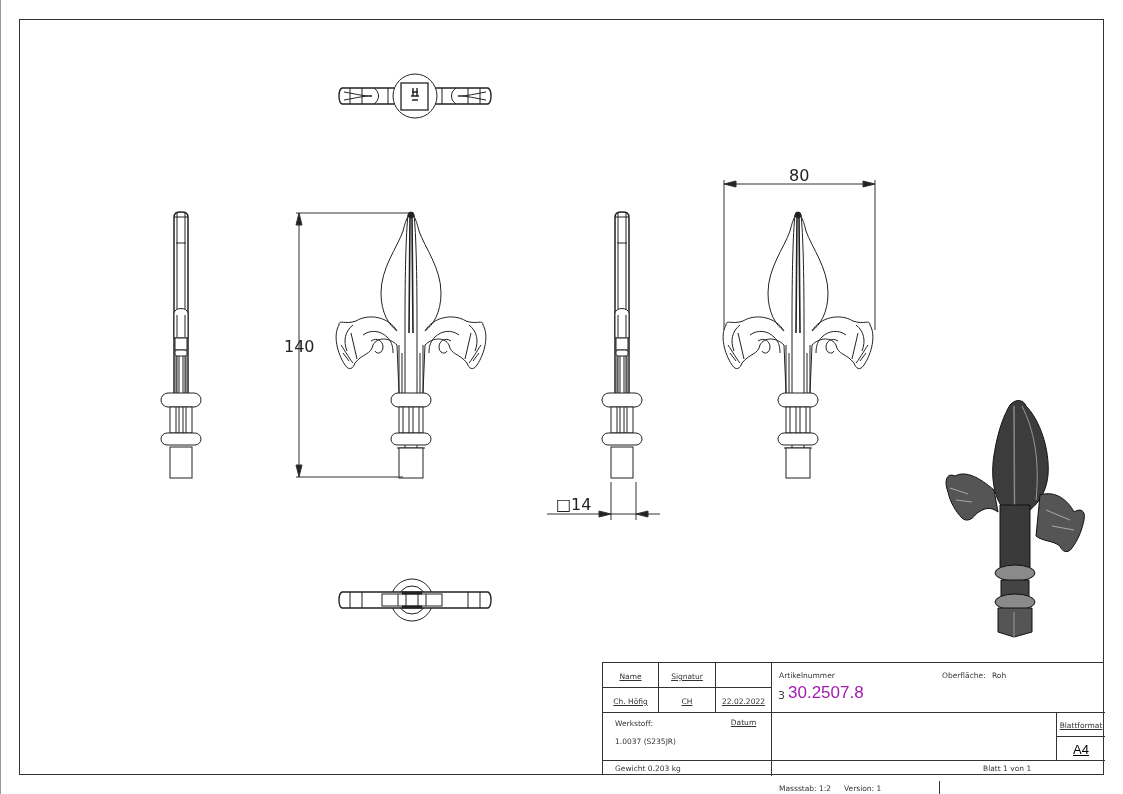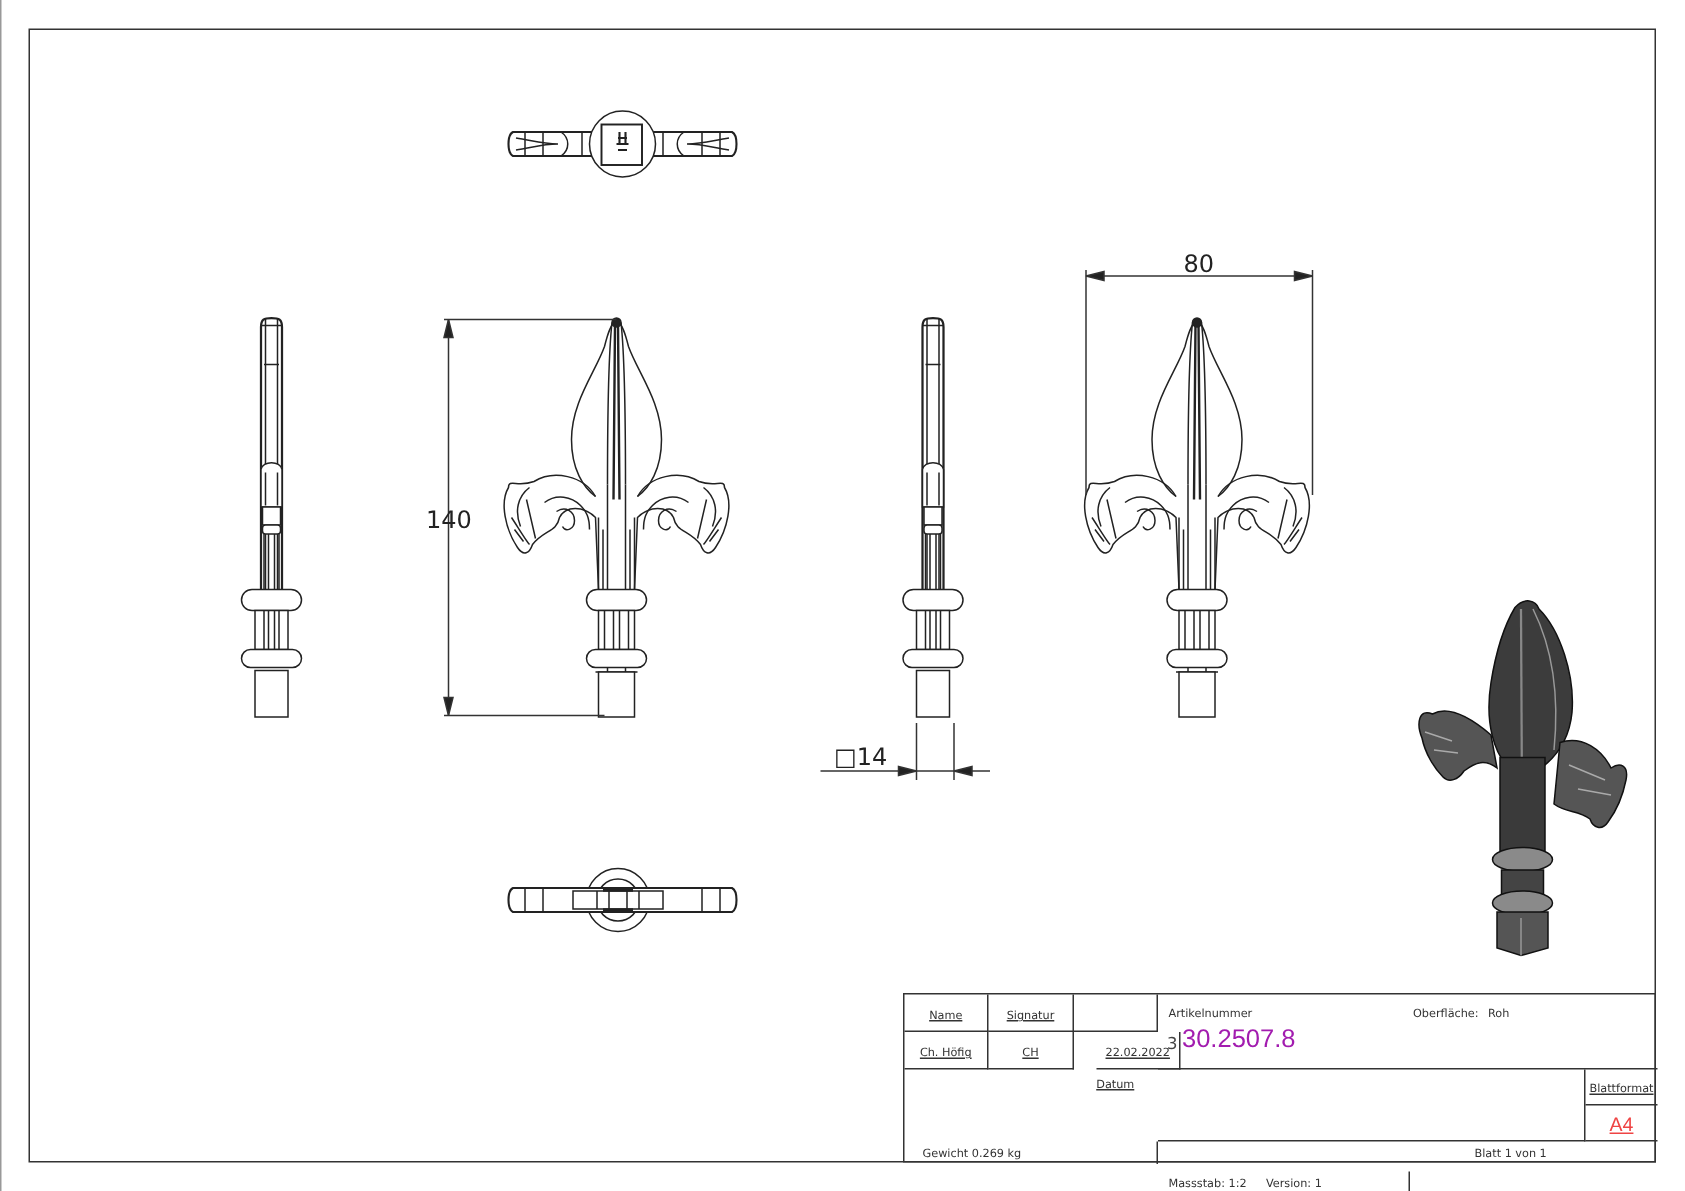--- a/index.html
+++ b/index.html
@@ -6,21 +6,21 @@
   body { width:1123px; height:794px; position:relative; overflow:hidden; font-family:"DejaVu Sans", sans-serif; color:#222; }
   .frame { position:absolute; left:19px; top:19px; width:1085px; height:756px; border:1.3px solid #333; box-sizing:border-box; }
   .sheet-edge { position:absolute; left:0; top:0; width:1px; height:794px; background:#999; }
   svg.drawing { position:absolute; left:0; top:0; width:1123px; height:794px; }
   .dim-text { font-family:"DejaVu Sans", sans-serif; font-size:16px; fill:#222; }
   .tb { position:absolute; left:602px; top:662px; width:502px; height:113px; border:1px solid #333; box-sizing:border-box; font-size:7.5px; color:#333; }
   .cell { position:absolute; border-right:1px solid #333; border-bottom:1px solid #333; box-sizing:border-box; }
   .txt { position:absolute; white-space:nowrap; }
   .center { text-align:center; left:0; right:0;text-decoration:underline; }
   .big { font-family:"Liberation Sans", sans-serif; font-size:17px; color:#a21caf; }
-  .a4 { font-family:"Liberation Sans", sans-serif; font-size:13px; color:#ef4444; }
+  .a4 { font-family:"Liberation Sans", sans-serif; font-size:13px; color:#000000; }
 </style>
 </head>
 <body>
 
 <div class="sheet-edge"></div>
 <div class="frame"></div>
 
 <svg class="drawing" viewBox="0 0 1123 794" xmlns="http://www.w3.org/2000/svg">
   <defs>
     <g id="fleur-front" stroke="#222" fill="none" stroke-width="1">
@@ -145,42 +145,46 @@
   </div>
   <div class="cell" style="left:113px;top:0;width:56px;height:25px;">
     <span class="txt center" style="top:9px;margin-top:46px;">Datum</span>
   </div>
   <div class="cell" style="left:0;top:25px;width:56px;height:25px;">
     <span class="txt center" style="top:9px;">Ch. Höfig</span>
   </div>
   <div class="cell" style="left:56px;top:25px;width:57px;height:25px;">
     <span class="txt center" style="top:9px;">CH</span>
   </div>
-  <div class="cell" style="left:128px;top:25px;width:56px;height:25px;">
+  <div class="cell" style="left:113px;top:25px;width:56px;height:25px;">
     <span class="txt center" style="top:9px;">22.02.2022</span>
   </div>
 
   <div class="cell" style="left:169px;top:0;width:333px;height:50px;border-right:none;">
     <span class="txt" style="left:7px;top:8px;">Artikelnummer</span>
     <span class="txt" style="left:170px;top:8px;">Oberfläche:</span>
     <span class="txt" style="left:220px;top:8px;">Roh</span>
     <span class="txt" style="left:6px;top:26px;font-size:11px;color:#444;">3</span>
     <span class="txt big" style="left:16px;top:20px;">30.2507.8</span>
   </div>
 
+  <div class="cell" style="left:0;top:50px;width:169px;height:48px;">
+    <span class="txt" style="left:12px;top:6px;">Werkstoff:</span>
+    <span class="txt" style="left:12px;top:24px;">1.0037 (S235JR)</span>
+  </div>
   <div class="cell" style="left:169px;top:50px;width:285px;height:48px;"></div>
   <div class="cell" style="left:454px;top:50px;width:48px;height:24px;border-right:none;">
     <span class="txt center" style="top:8px;">Blattformat</span>
   </div>
   <div class="cell" style="left:454px;top:74px;width:48px;height:24px;border-right:none;">
     <span class="txt center a4" style="top:5px;">A4</span>
   </div>
 
   <div class="cell" style="left:0;top:98px;width:169px;height:15px;border-bottom:none;">
-    <span class="txt" style="left:12px;top:3px;">Gewicht 0.269 kg</span>
+    <span class="txt" style="left:12px;top:3px;">Gewicht 0.203 kg</span>
   </div>
   <div class="cell" style="left:169px;top:108px;width:168px;height:15px;border-bottom:none;margin-top:10px;">
     <span class="txt" style="left:7px;top:3px;">Massstab: 1:2</span>
     <span class="txt" style="left:72px;top:3px;">Version: 1</span>
   </div>
   <div class="cell" style="left:337px;top:98px;width:165px;height:15px;border-bottom:none;border-right:none;">
     <span class="txt" style="left:4px;top:3px;padding-left:39px;">Blatt 1 von 1</span>
   </div>
 </div>
 

